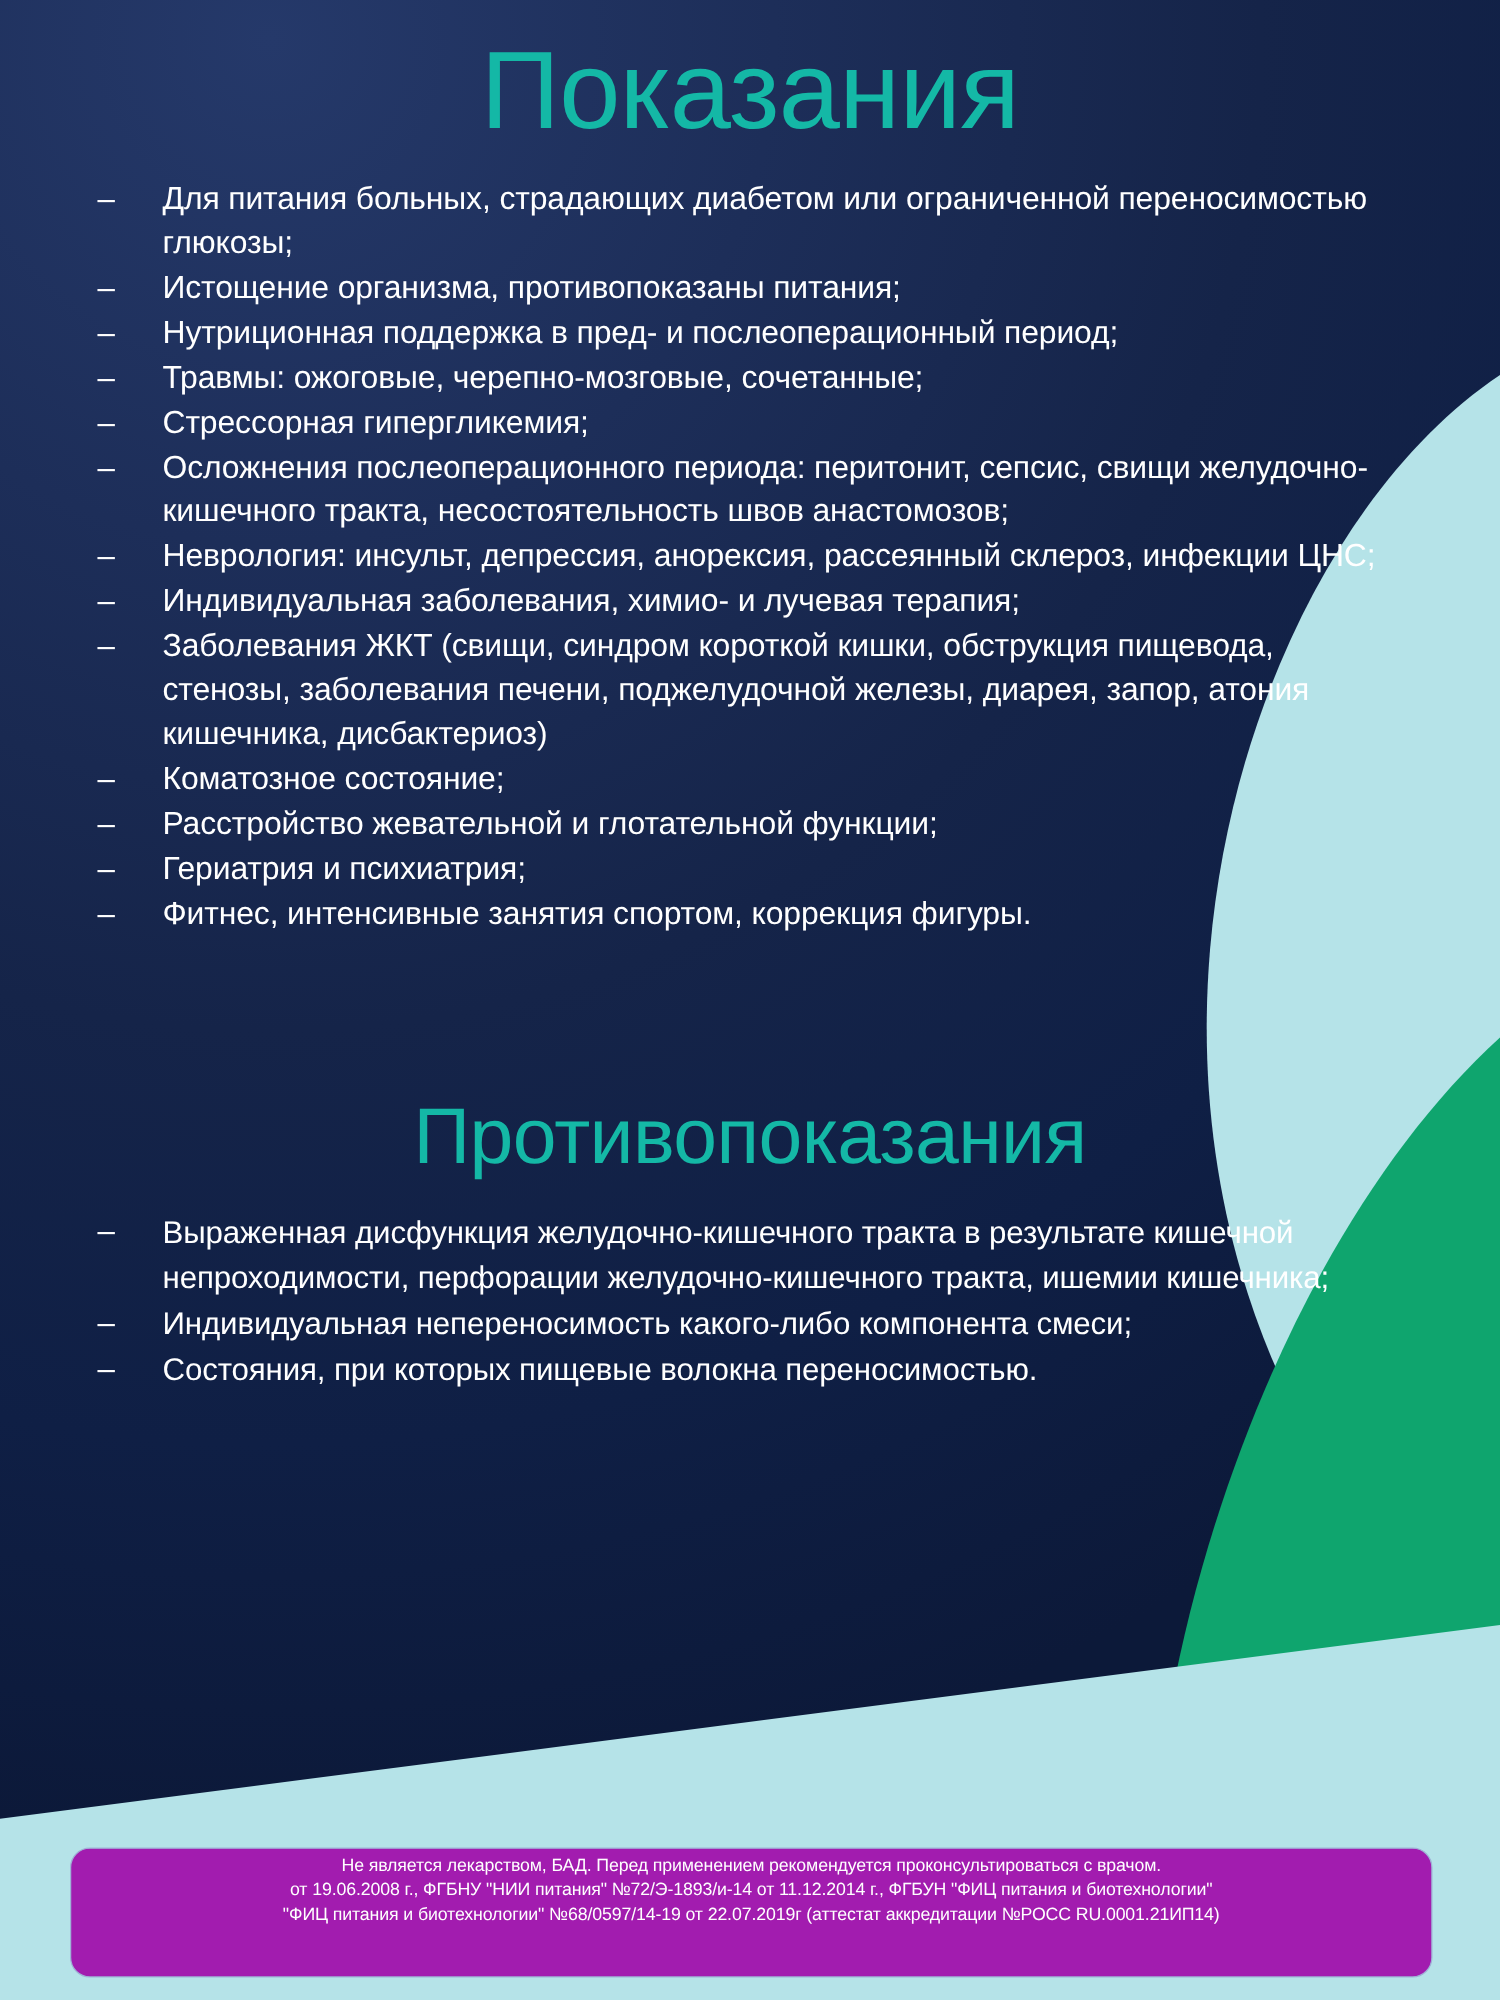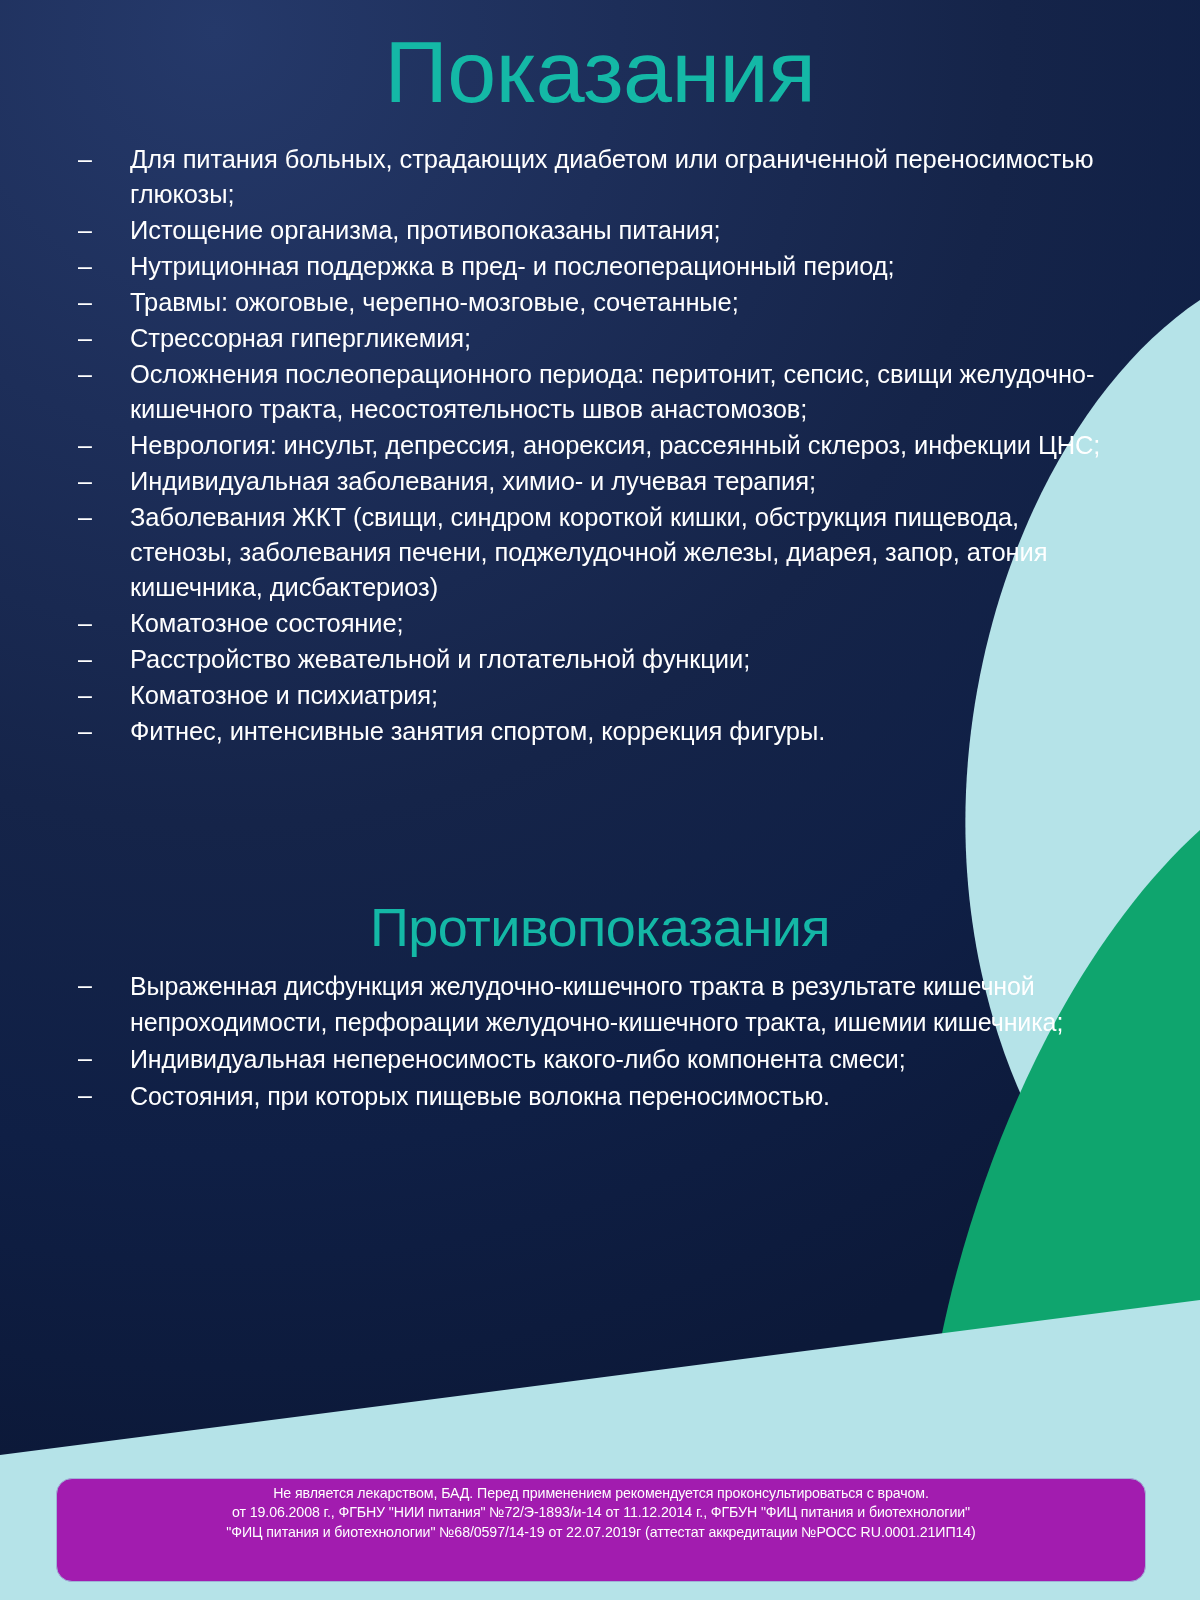--- a/index.html
+++ b/index.html
@@ -39,22 +39,21 @@
     line-height:1.0;
   }
   #title-indications {
     position:absolute;
     top:28px; left:0; right:0;
     font-size:88px;
   }
   #title-contra {
     position:absolute;
     top:878px; left:0; right:0;
-    font-size:54px;
-    margin-top:22px;
+    font-size:63px;
   }
 
   ul.bullets {
     list-style:none;
     position:absolute;
     color:#FFFFFF;
   }
   #list-indications { top:142px; left:78px; width:1030px; }
   #list-contra      { top:968px; left:78px; width:1010px; }
 
@@ -163,21 +162,21 @@
       <li>
         <span class="dash">–</span>
         <span class="txt">Коматозное состояние;</span>
       </li>
       <li>
         <span class="dash">–</span>
         <span class="txt">Расстройство жевательной и глотательной функции;</span>
       </li>
       <li>
         <span class="dash">–</span>
-        <span class="txt">Коматозное и психиатрия;</span>
+        <span class="txt">Гериатрия и психиатрия;</span>
       </li>
       <li>
         <span class="dash">–</span>
         <span class="txt">Фитнес, интенсивные занятия спортом, коррекция фигуры.</span>
       </li>
     </ul>
 
     <h1 class="section-title" id="title-contra">Противопоказания</h1>
 
     <ul class="bullets" id="list-contra">

